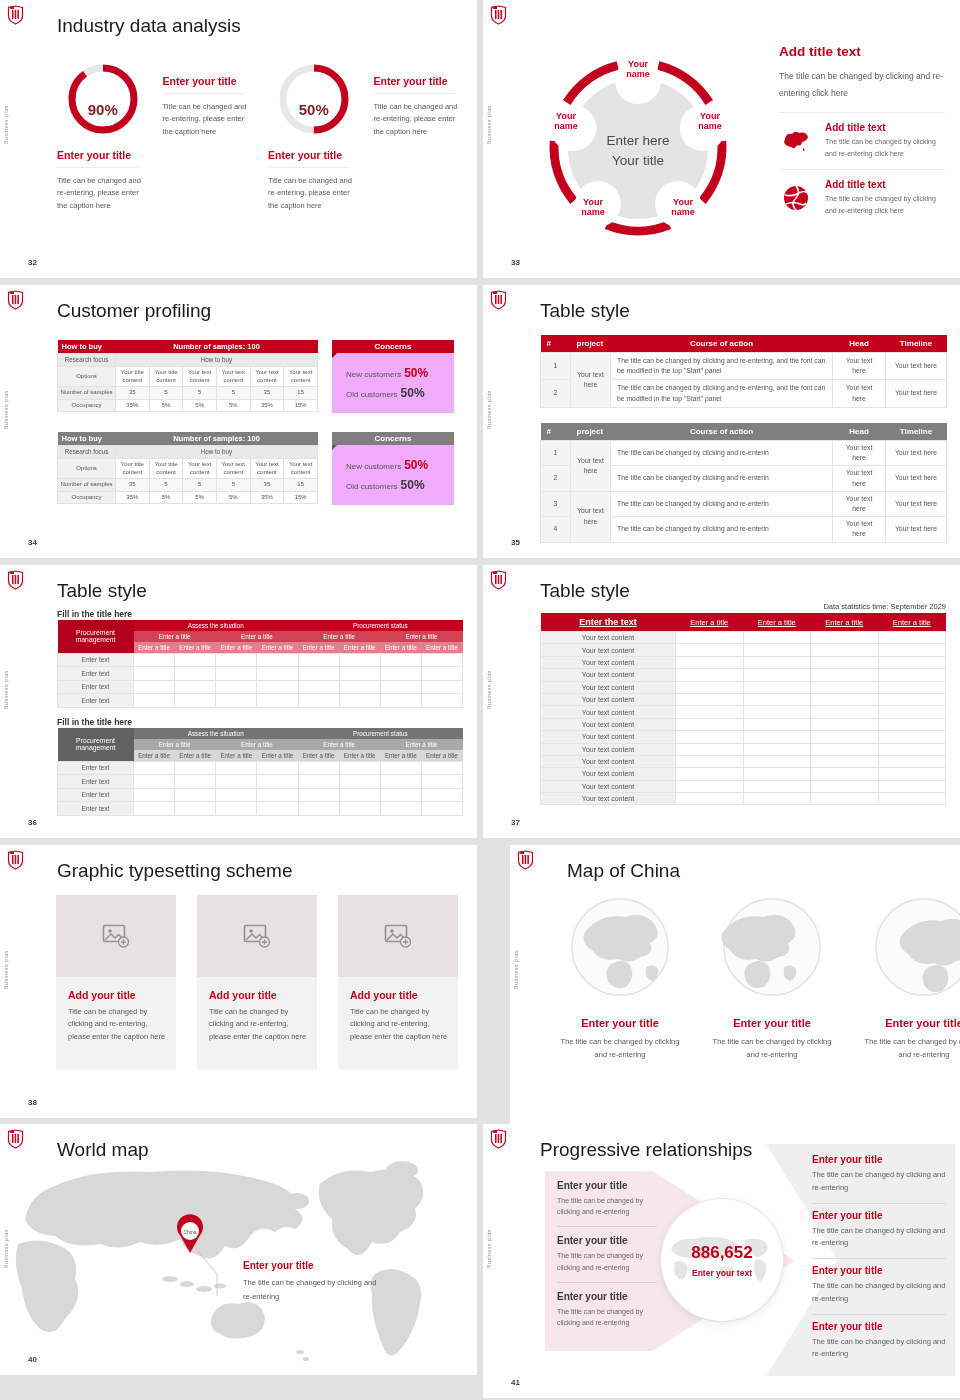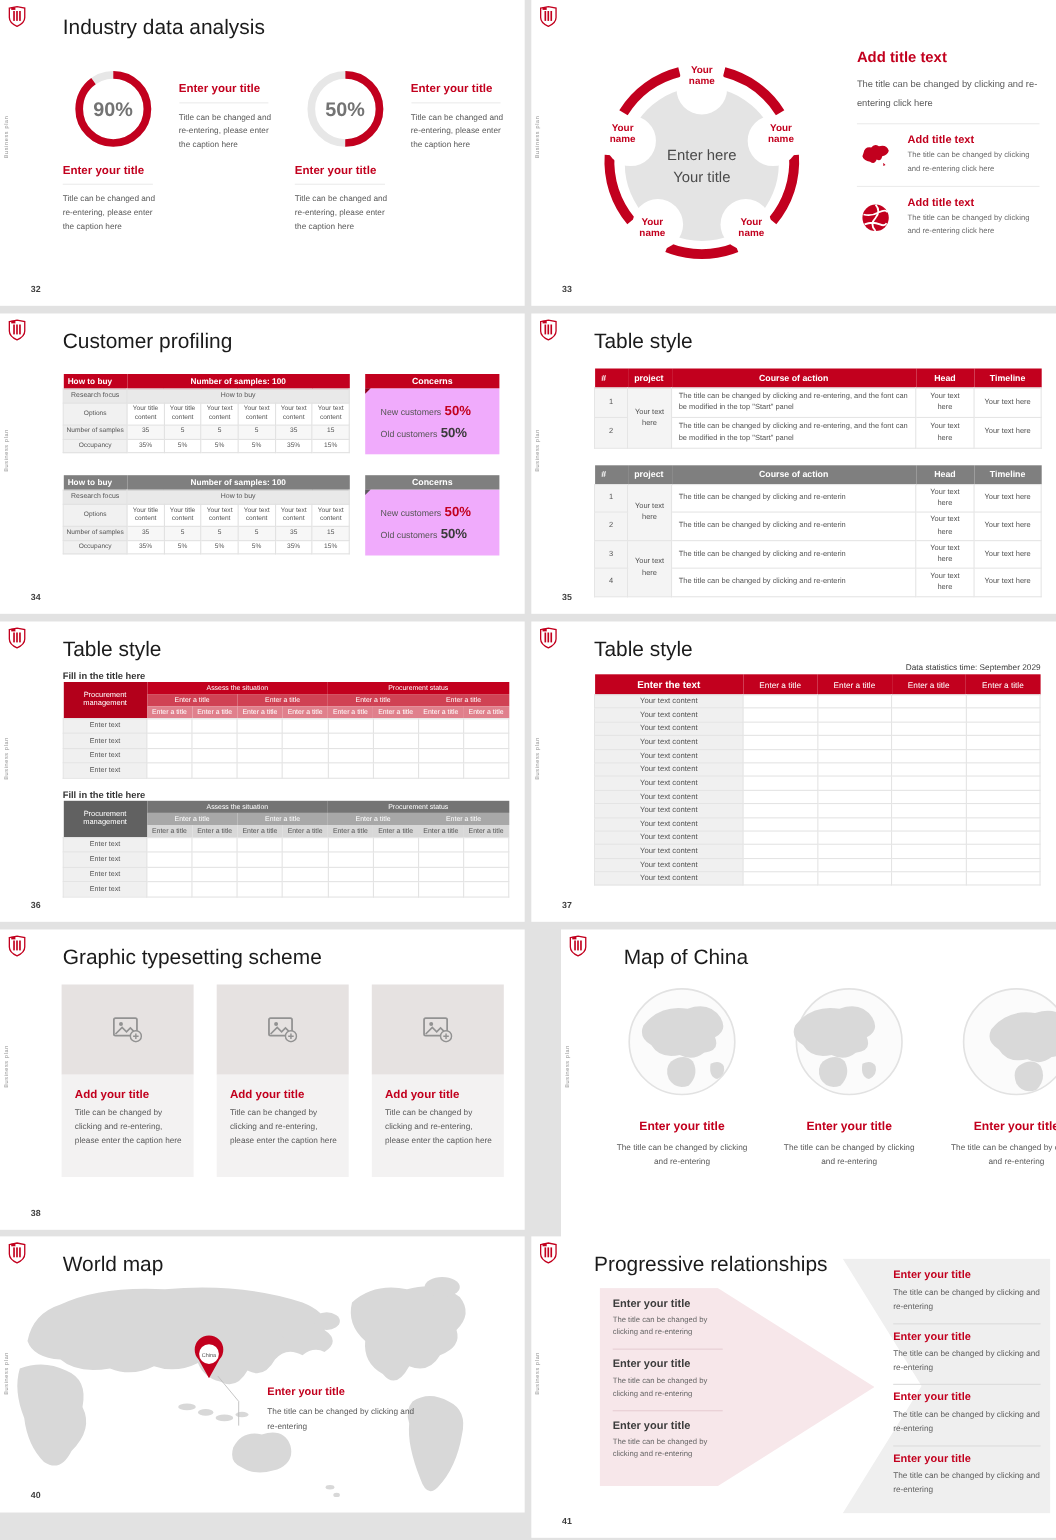--- a/index.html
+++ b/index.html
@@ -17,22 +17,22 @@
            font-size:5px; color:#8f8f8f; letter-spacing:.6px; }
   .pnum { position:absolute; left:28px; bottom:11px; font-size:8px; font-weight:bold; color:#3c3c3c; }
   .stitle { position:absolute; left:57px; top:15px; font-size:19px; color:#1b1b1b; font-weight:400; }
 
   
   .donut-row { position:absolute; left:57px; top:62px; width:408px; display:flex; gap:14px; }
   .donut-col { width:92px; }
   .donut-wrap { position:relative; width:74px; height:74px; margin:0 auto; }
   .ring-bg { fill:none; stroke:#e7e7e7; stroke-width:7; }
   .ring-val { fill:none; stroke:#c2001e; stroke-width:7; }
-  .donut-pct { position:absolute; left:0; top:0; width:74px; height:74px; display:flex; align-items:center;
-               justify-content:center; font-size:18px; font-weight:bold; color:#737373; }
+  .donut-pct { position:absolute; left:0; top:10px; width:74px; height:74px; display:flex; align-items:center;
+               justify-content:center; font-size:15px; font-weight:bold; color:#7f1d1d; }
   .donut-title { margin-top:13px; font-size:10.5px; font-weight:bold; color:#c2001e; padding-bottom:6px;
                  border-bottom:1px solid #ececec; margin-right:10px;}
   .donut-cap { margin-top:7px; font-size:7.5px; line-height:1.65; color:#5a5a5a; padding-right:4px; }
 
   
   .gear-box { position:absolute; left:50px; top:42px; width:210px; height:212px; }
   .gear-label { position:absolute; width:38px; text-align:center; font-size:9px; font-weight:bold;
                 color:#c2001e; line-height:1.15; transform:translate(-50%,-50%); }
   .gear-label:nth-of-type(1){left:105px;top:27px} .gear-label:nth-of-type(2){left:177px;top:79px}
   .gear-label:nth-of-type(3){left:150px;top:165px} .gear-label:nth-of-type(4){left:60px;top:165px}
@@ -93,21 +93,21 @@
   .t36 td.rl { background:#f0f0f0; }
   .t36.red .corner { background:#b3001b; font-size:6.8px; }
   .t36.red .g { background:#c2001e; } .t36.red .sub { background:#d04254; } .t36.red .leaf { background:#e0808c; }
   .t36.gray .corner { background:#616161; font-size:6.8px; }
   .t36.gray .g { background:#747474; } .t36.gray .sub { background:#a8a8a8; }
   .t36.gray .leaf { background:#d8d8d8; color:#555; }
 
   
   .note37 { position:absolute; right:14px; top:37px; font-size:7.5px; color:#3a3a3a; }
   .t37 { position:absolute; left:57px; top:48px; width:406px; table-layout:fixed; }
-  .t37 th { background:#c2001e; color:#fff; font-size:7.5px; padding:4px 2px; font-weight:400; }
+  .t37 th { background:#c2001e; color:#fff; font-size:7.5px; padding:4px 2px; font-weight:400;text-decoration:underline; }
   .t37 th.main { font-weight:bold; font-size:9px; }
   .t37 col.c0 { width:135px; }
   .t37 td { border:1px solid #e4e4e4; height:12.4px; font-size:7px; color:#555; text-align:center; background:#fff; padding:0;}
   .t37 td.rl { background:#f0f0f0; }
 
   
   .cards { position:absolute; left:56px; top:50px; display:flex; gap:21px; }
   .card { width:120px; }
   .card-img { height:82px; background:#e6e2e1; display:flex; align-items:center; justify-content:center; }
   .card-txt { height:93px; background:#f3f2f2; padding:12px 10px 0 12px; }
@@ -967,20 +967,33 @@
       </div>
         <div class="litem">
         <div class="li-t">Enter your title</div>
         <div class="li-c">The title can be changed by clicking and re-entering</div>
       </div>
         <div class="litem">
         <div class="li-t">Enter your title</div>
         <div class="li-c">The title can be changed by clicking and re-entering</div>
       </div>
       </div>
+    <div class="circle41">
+      <svg width="110" height="58" viewBox="0 0 110 58">
+        <g fill="#cfcfcf">
+          <path d="M4,18 Q8,6 25,7 Q48,2 66,9 Q74,13 70,19 Q64,26 52,24 Q40,30 28,26 Q10,27 4,18 Z"></path>
+          <path d="M8,30 Q16,27 20,33 Q22,42 15,48 Q8,46 7,38 Z"></path>
+          <path d="M78,8 Q90,4 98,10 Q104,16 97,22 Q90,28 84,22 Q76,16 78,8 Z"></path>
+          <path d="M88,28 Q96,26 99,33 Q100,44 93,50 Q87,44 87,35 Z"></path>
+          <path d="M52,36 Q60,32 66,37 Q68,44 60,47 Q52,46 52,36 Z"></path>
+        </g>
+      </svg>
+      <div class="c41-num">886,652</div>
+      <div class="c41-lab">Enter your text</div>
+    </div>
     <div class="ritems">
 
     <div class="ritem">
         <div class="ri-t">Enter your title</div>
         <div class="ri-c">The title can be changed by clicking and re-entering</div>
       </div>
         <div class="ritem">
         <div class="ri-t">Enter your title</div>
         <div class="ri-c">The title can be changed by clicking and re-entering</div>
       </div>

